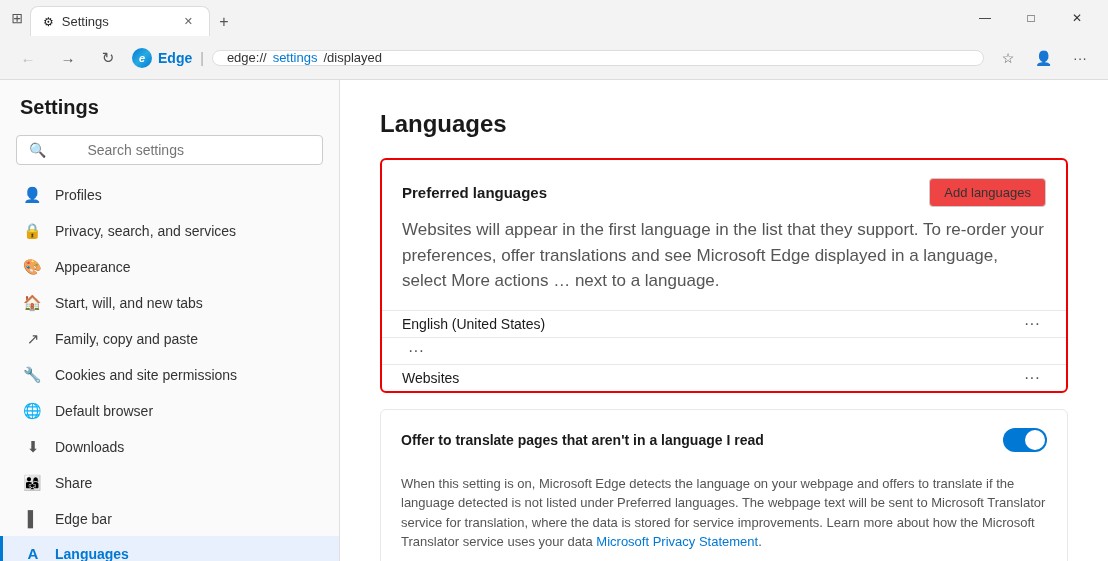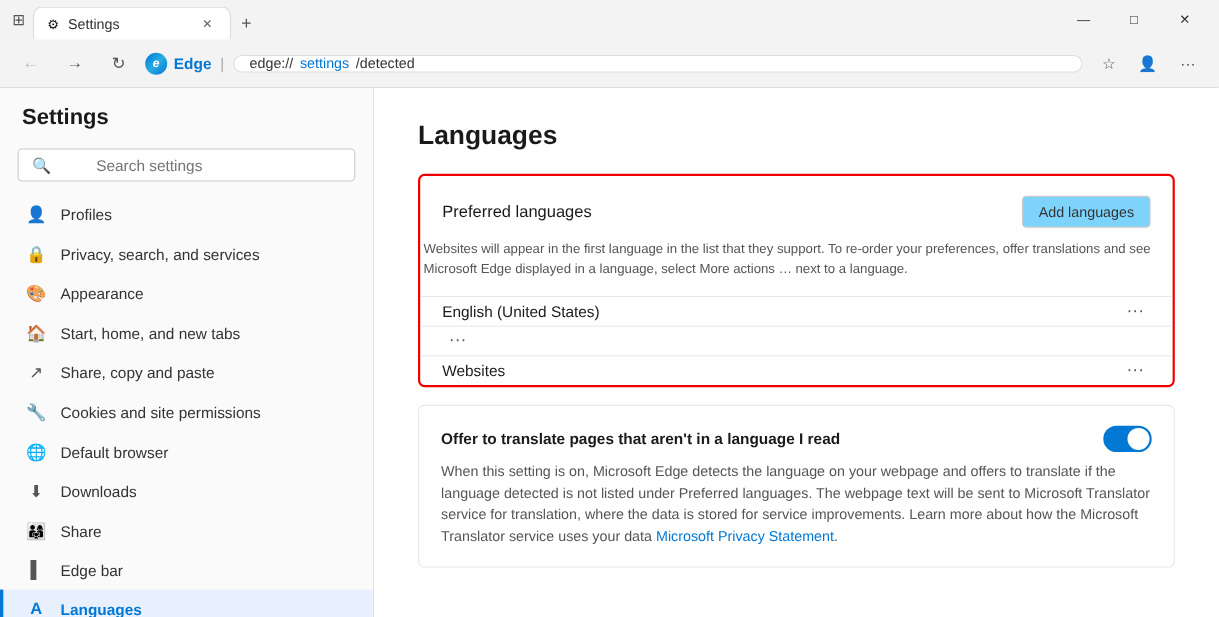--- a/index.html
+++ b/index.html
@@ -67,38 +67,38 @@
     
     .content { flex: 1; overflow-y: auto; padding: 30px 40px; background: #fff; }
     .page-title { font-size: 24px; font-weight: 600; margin-bottom: 20px; color: #1a1a1a; }
 
     
     .red-bordered { border: 2px solid #e00; border-radius: 6px; margin-bottom: 16px; overflow: hidden; }
     .preferred-languages-header {
       display: flex; align-items: center; justify-content: space-between;
       padding: 18px 20px 10px;
     }
-    .section-label { font-size: 15px; font-weight: 400; color: #1a1a1a; }
+    .section-label { font-size: 15px; font-weight: 700; color: #1a1a1a; }
     .add-btn {
-      border: 1px solid #ccc; border-radius: 4px; padding: 6px 14px; background: #7dd3fc;
+      border: 1px solid #ccc; border-radius: 4px; padding: 6px 14px; background: #ef4444;
       font-size: 13px; cursor: pointer; color: #333;
     }
-    .lang-description { font-size: 12px; color: #555; padding: 0 3px 16px; line-height: 1.5; }
+    .lang-description { font-size: 17px; color: #555; padding: 0 20px 16px; line-height: 1.5; }
     .lang-row {
       display: flex; align-items: center; justify-content: space-between;
       padding: 2px 20px; border-top: 1px solid #e8e8e8;
     }
     .lang-name { font-size: 14px; color: #1a1a1a; }
     .more-btn { color: #555; font-size: 16px; cursor: pointer; padding: 2px 6px; border-radius: 3px; }
 
     
     .translate-section {
       border: 1px solid #e8e8e8; border-radius: 6px; padding: 18px 20px;
     }
-    .translate-header { display: flex; align-items: center; justify-content: space-between; margin-bottom: 8px; }
+    .translate-header { display: flex; align-items: center; justify-content: space-between; margin-bottom: 22px; }
     .translate-label { font-size: 14px; font-weight: 600; color: #1a1a1a; }
     .toggle {
       width: 44px; height: 24px; background: #0078d4; border-radius: 12px;
       display: flex; align-items: center; padding: 2px; cursor: pointer; position: relative;
     }
     .toggle-knob {
       width: 20px; height: 20px; background: #fff; border-radius: 50%;
       margin-left: auto;
     }
     .translate-desc { font-size: 13px; color: #555; line-height: 1.5; }
@@ -131,21 +131,21 @@
   <div class="edge-logo">
     <div class="edge-logo-icon">
       <span style="font-style:italic;font-size:11px;">e</span>
     </div>
     <span>Edge</span>
   </div>
   <span class="address-separator">|</span>
   <div class="address-bar">
     <span>edge://</span>
       <span class="address-path">settings</span>
-      <span>/detected</span>
+      <span>/displayed</span>
   </div>
   <div class="nav-right-icons">
     <div class="nav-icon-btn">☆</div>
     <div class="nav-icon-btn">👤</div>
     <div class="nav-icon-btn">···</div>
   </div>
 </div>
 
 <div class="main-layout">
 
@@ -163,25 +163,25 @@
         <div class="sidebar-nav-item">
     <span class="nav-icon">🔒</span>
     <span>Privacy, search, and services</span>
   </div>
         <div class="sidebar-nav-item">
     <span class="nav-icon">🎨</span>
     <span>Appearance</span>
   </div>
         <div class="sidebar-nav-item">
     <span class="nav-icon">🏠</span>
-    <span>Start, home, and new tabs</span>
+    <span>Start, will, and new tabs</span>
   </div>
         <div class="sidebar-nav-item">
     <span class="nav-icon">↗</span>
-    <span>Share, copy and paste</span>
+    <span>Family, copy and paste</span>
   </div>
         <div class="sidebar-nav-item">
     <span class="nav-icon">🔧</span>
     <span>Cookies and site permissions</span>
   </div>
         <div class="sidebar-nav-item">
     <span class="nav-icon">🌐</span>
     <span>Default browser</span>
   </div>
         <div class="sidebar-nav-item">

